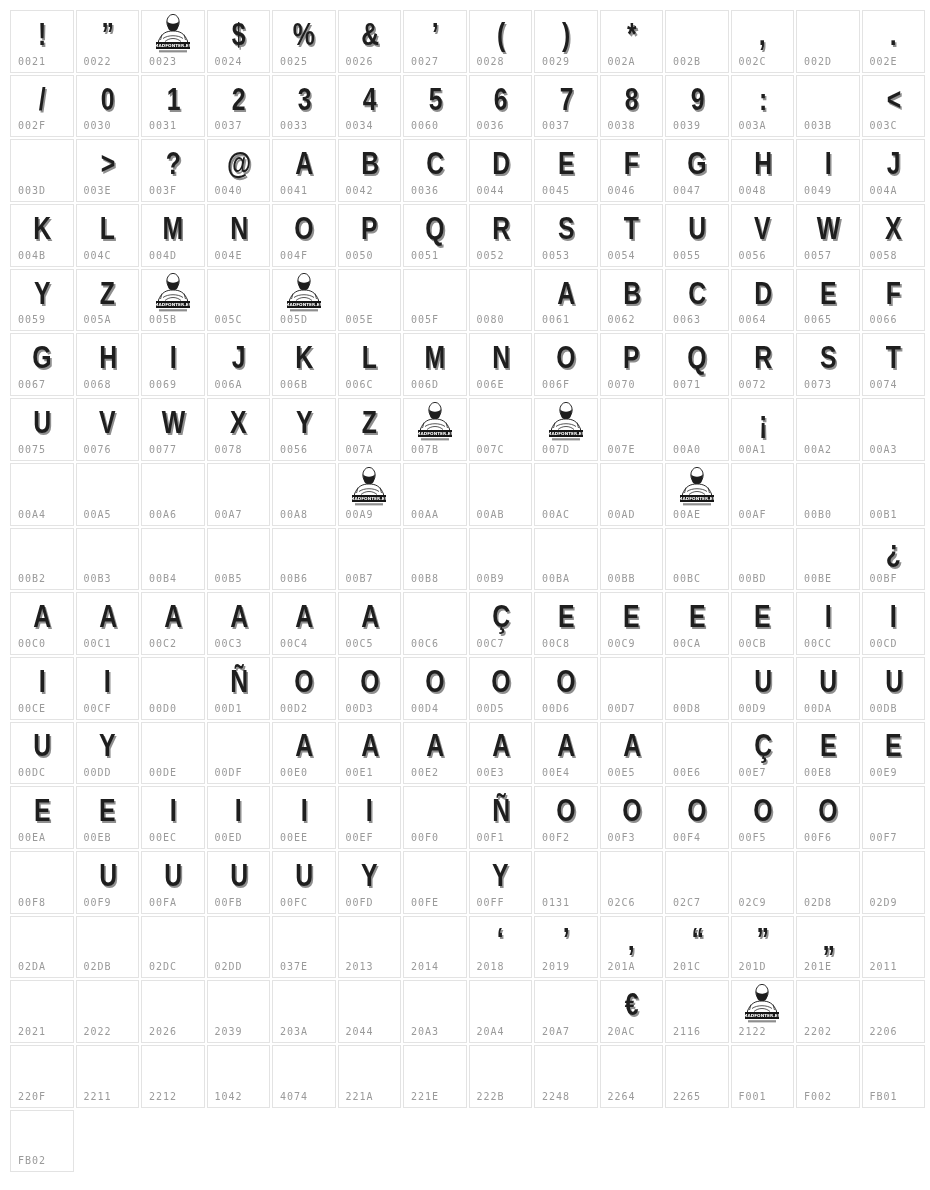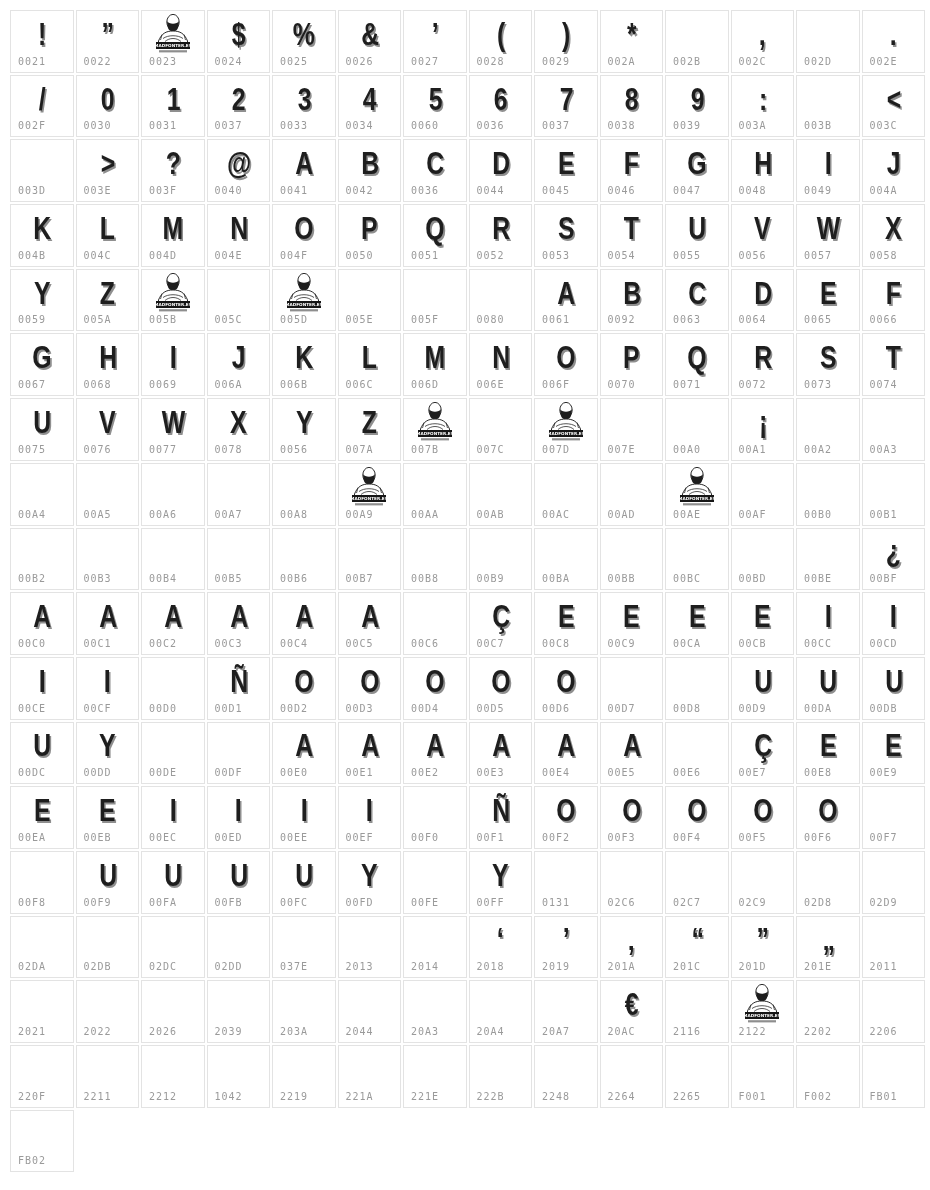--- a/index.html
+++ b/index.html
@@ -320,21 +320,21 @@
     </div>
     <div class="cell">
       <span class="code">0080</span>
     </div>
     <div class="cell">
       <span class="glyph">A</span>
       <span class="code">0061</span>
     </div>
     <div class="cell">
       <span class="glyph">B</span>
-      <span class="code">0092</span>
+      <span class="code">0062</span>
     </div>
     <div class="cell">
       <span class="glyph">C</span>
       <span class="code">0063</span>
     </div>
     <div class="cell">
       <span class="glyph">D</span>
       <span class="code">0064</span>
     </div>
     <div class="cell">
@@ -950,21 +950,21 @@
     <div class="cell">
       <span class="code">2211</span>
     </div>
     <div class="cell">
       <span class="code">2212</span>
     </div>
     <div class="cell">
       <span class="code">1042</span>
     </div>
     <div class="cell">
-      <span class="code">2219</span>
+      <span class="code">4074</span>
     </div>
     <div class="cell">
       <span class="code">221A</span>
     </div>
     <div class="cell">
       <span class="code">221E</span>
     </div>
     <div class="cell">
       <span class="code">222B</span>
     </div>

